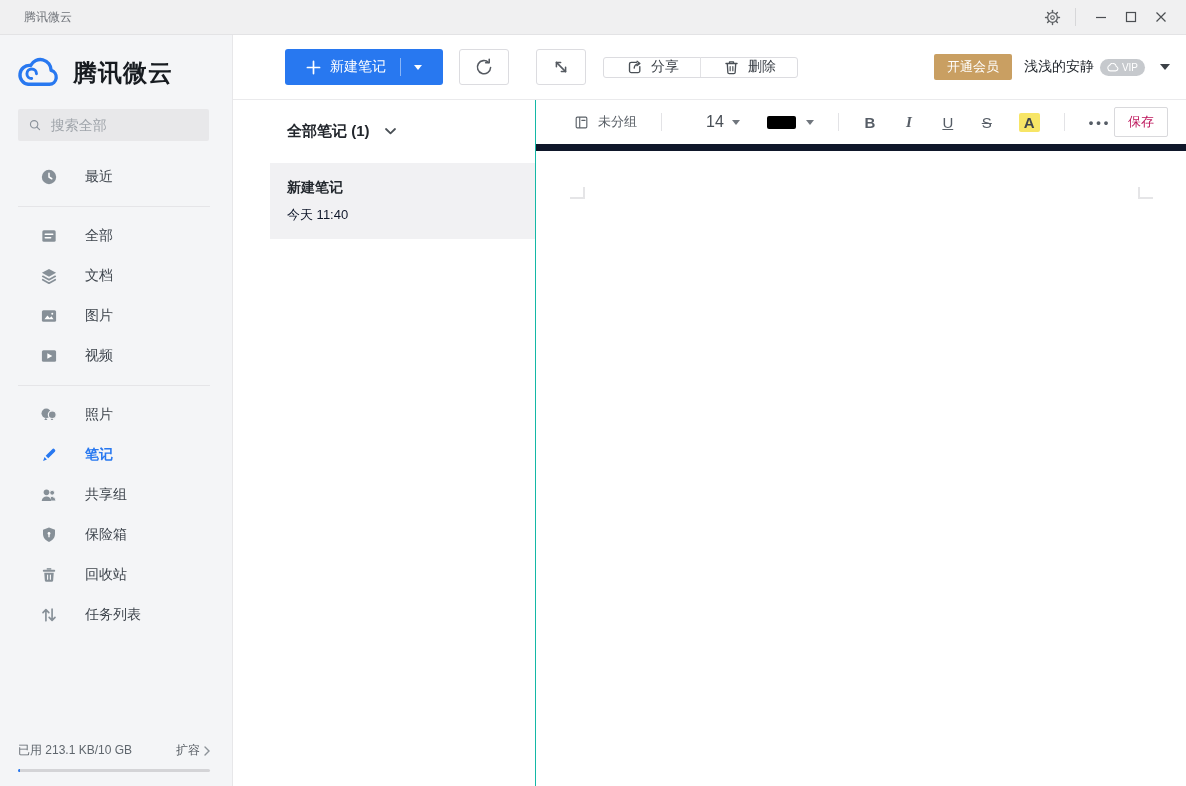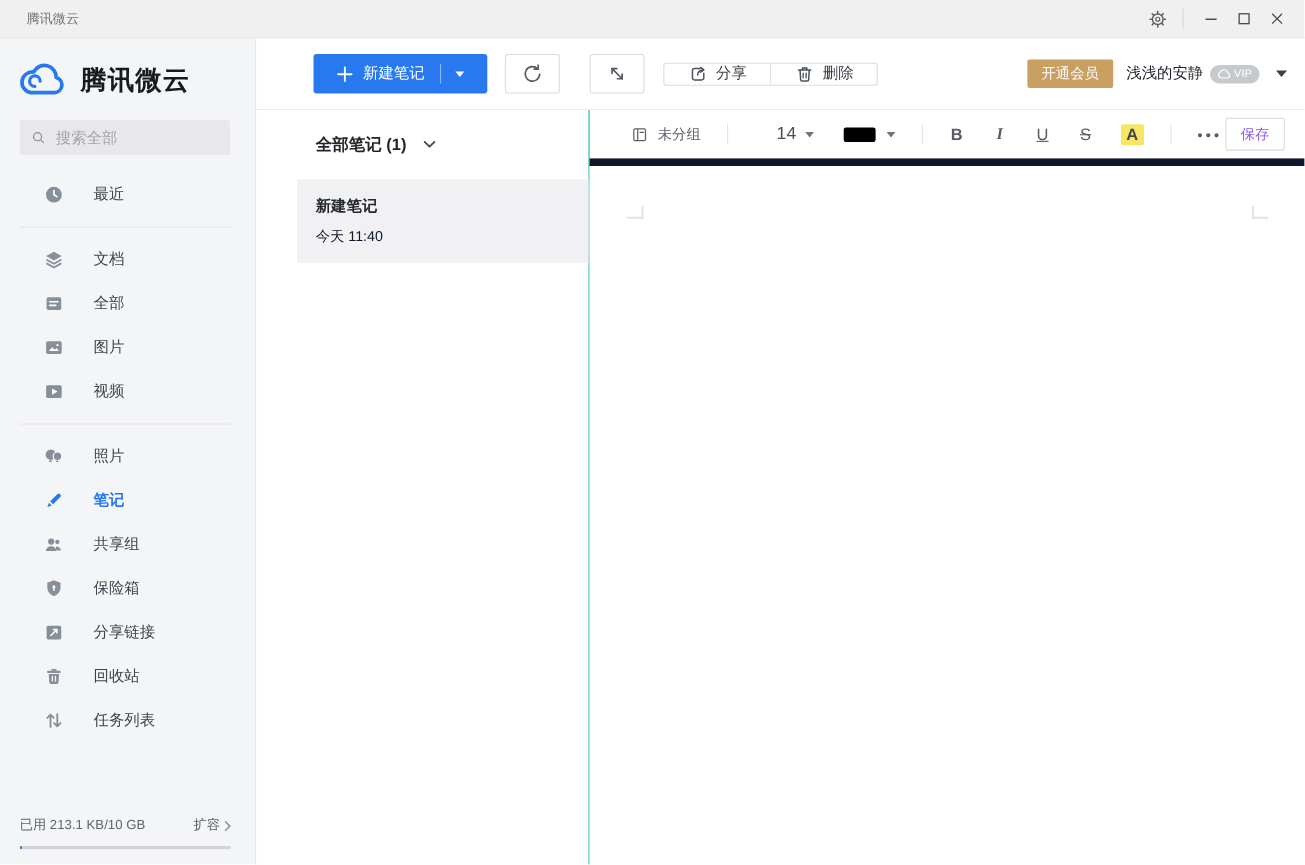--- a/index.html
+++ b/index.html
@@ -74,21 +74,21 @@
   .color-ctrl { margin-left:27px; display:flex; align-items:center; gap:10px; cursor:pointer; }
   .swatch { width:29px; height:13px; border-radius:2px; }
   .fmt-row { display:flex; align-items:center; gap:25px; }
   .fmt { font-size:15px; color:#565d66; min-width:14px; text-align:center; cursor:pointer; }
   .fmt-bold { font-weight:800; }
   .fmt-italic { font-style:italic; font-family:"Liberation Serif","DejaVu Serif",serif; font-weight:700; }
   .fmt-underline { text-decoration:underline; }
   .fmt-strike { text-decoration:line-through; }
   .fmt-highlight { background:#f7e566; color:#3f454c; font-weight:700; padding:1px 5px; border-radius:2px; }
   .more-dots { font-size:13px; letter-spacing:3px; color:#565d66; font-weight:700; cursor:pointer; }
-  .btn-save { margin-left:auto; width:54px; height:30px; border:1px solid #d9d9dc; border-radius:2px; background:#fff; font-size:13px; color:#8b5cf6; display:flex; align-items:center; justify-content:center; cursor:pointer; }
+  .btn-save { margin-left:auto; width:54px; height:30px; border:1px solid #d9d9dc; border-radius:2px; background:#fff; font-size:13px; color:#be185d; display:flex; align-items:center; justify-content:center; cursor:pointer; }
   .editor-canvas { flex:1; position:relative; background:#fff; }
   .corner { position:absolute; top:36px; width:15px; height:12px; }
   .corner-left { left:34px; border-right:2px solid #e5e5e7; border-bottom:2px solid #e5e5e7; }
   .corner-right { right:33px; border-left:2px solid #e5e5e7; border-bottom:2px solid #e5e5e7; }
 
   svg { display:block; }
 </style>
 </head>
 <body>
 
@@ -161,36 +161,36 @@
               </svg>
           </span>
           <span class="nav-label">最近</span>
         </div>
 
         <div class="nav-divider"></div>
 
         <div class="nav-item">
           <span class="nav-icon">
             <svg width="20" height="20" viewBox="0 0 24 24">
+                <rect x="4" y="5" width="16" height="14" rx="1.8" fill="currentColor"></rect>
+                <path d="M7.5 10h9M7.5 14h6.5" stroke="#fff" stroke-width="1.8" stroke-linecap="round"></path>
+              </svg>
+          </span>
+          <span class="nav-label">全部</span>
+        </div>
+
+        <div class="nav-item">
+          <span class="nav-icon">
+            <svg width="20" height="20" viewBox="0 0 24 24">
                 <path d="M12 3.5l8.5 4.7L12 12.9 3.5 8.2z" fill="currentColor"></path>
                 <path d="M4.5 12.4l7.5 4.2 7.5-4.2" stroke="currentColor" stroke-width="2" fill="none" stroke-linecap="round" stroke-linejoin="round"></path>
                 <path d="M4.5 16.4l7.5 4.2 7.5-4.2" stroke="currentColor" stroke-width="2" fill="none" stroke-linecap="round" stroke-linejoin="round"></path>
               </svg>
           </span>
           <span class="nav-label">文档</span>
-        </div>
-
-        <div class="nav-item">
-          <span class="nav-icon">
-            <svg width="20" height="20" viewBox="0 0 24 24">
-                <rect x="4" y="5" width="16" height="14" rx="1.8" fill="currentColor"></rect>
-                <path d="M7.5 10h9M7.5 14h6.5" stroke="#fff" stroke-width="1.8" stroke-linecap="round"></path>
-              </svg>
-          </span>
-          <span class="nav-label">全部</span>
         </div>
 
         <div class="nav-item">
           <span class="nav-icon">
             <svg width="20" height="20" viewBox="0 0 24 24">
                 <rect x="3.5" y="5" width="17" height="14" rx="1.8" fill="currentColor"></rect>
                 <path d="M6.5 15.8l3.6-4.3 2.8 2.9 2-2 2.6 3.4z" fill="#fff"></path>
                 <circle cx="15.9" cy="9.3" r="1.2" fill="#fff"></circle>
               </svg>
           </span>
@@ -248,29 +248,20 @@
           <span class="nav-icon">
             <svg width="20" height="20" viewBox="0 0 24 24">
                 <path d="M12 3l7.2 2.6v4.9c0 4.6-2.9 8.1-7.2 9.8-4.3-1.7-7.2-5.2-7.2-9.8V5.6z" fill="currentColor"></path>
                 <circle cx="12" cy="10.2" r="1.7" fill="#fff"></circle>
                 <path d="M11.2 11.4h1.6v3.3h-1.6z" fill="#fff"></path>
               </svg>
           </span>
           <span class="nav-label">保险箱</span>
         </div>
 
-        <div class="nav-item">
-          <span class="nav-icon">
-            <svg width="20" height="20" viewBox="0 0 24 24">
-                <rect x="4" y="4.5" width="16" height="15" rx="1.8" fill="currentColor"></rect>
-                <path d="M8.7 15.3l6.6-6.6M15.3 12.4V8.7h-3.7" stroke="#fff" stroke-width="1.7" fill="none" stroke-linecap="round" stroke-linejoin="round"></path>
-              </svg>
-          </span>
-          <span class="nav-label">分享链接</span>
-        </div>
 
         <div class="nav-item">
           <span class="nav-icon">
             <svg width="20" height="20" viewBox="0 0 24 24">
                 <path d="M9.3 3.8h5.4v1.8H9.3z" fill="currentColor"></path>
                 <rect x="4.6" y="5.8" width="14.8" height="2.4" rx="1" fill="currentColor"></rect>
                 <path d="M6.3 9.4h11.4l-.7 9.2a1.8 1.8 0 0 1-1.8 1.6H8.8A1.8 1.8 0 0 1 7 18.6z" fill="currentColor"></path>
                 <path d="M10.3 12v5M13.7 12v5" stroke="#f4f5f7" stroke-width="1.4" stroke-linecap="round"></path>
               </svg>
           </span>

